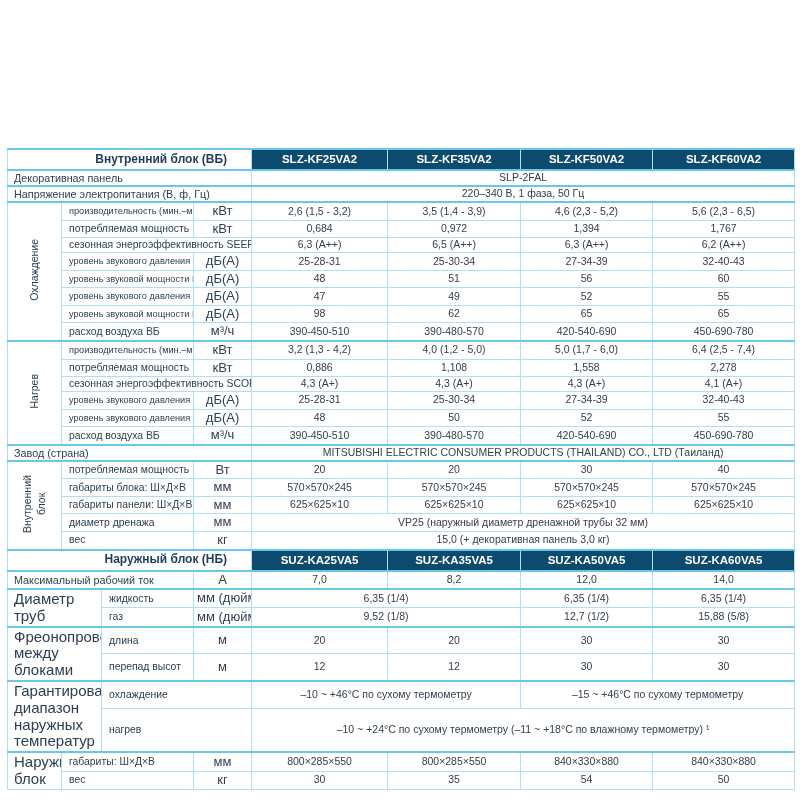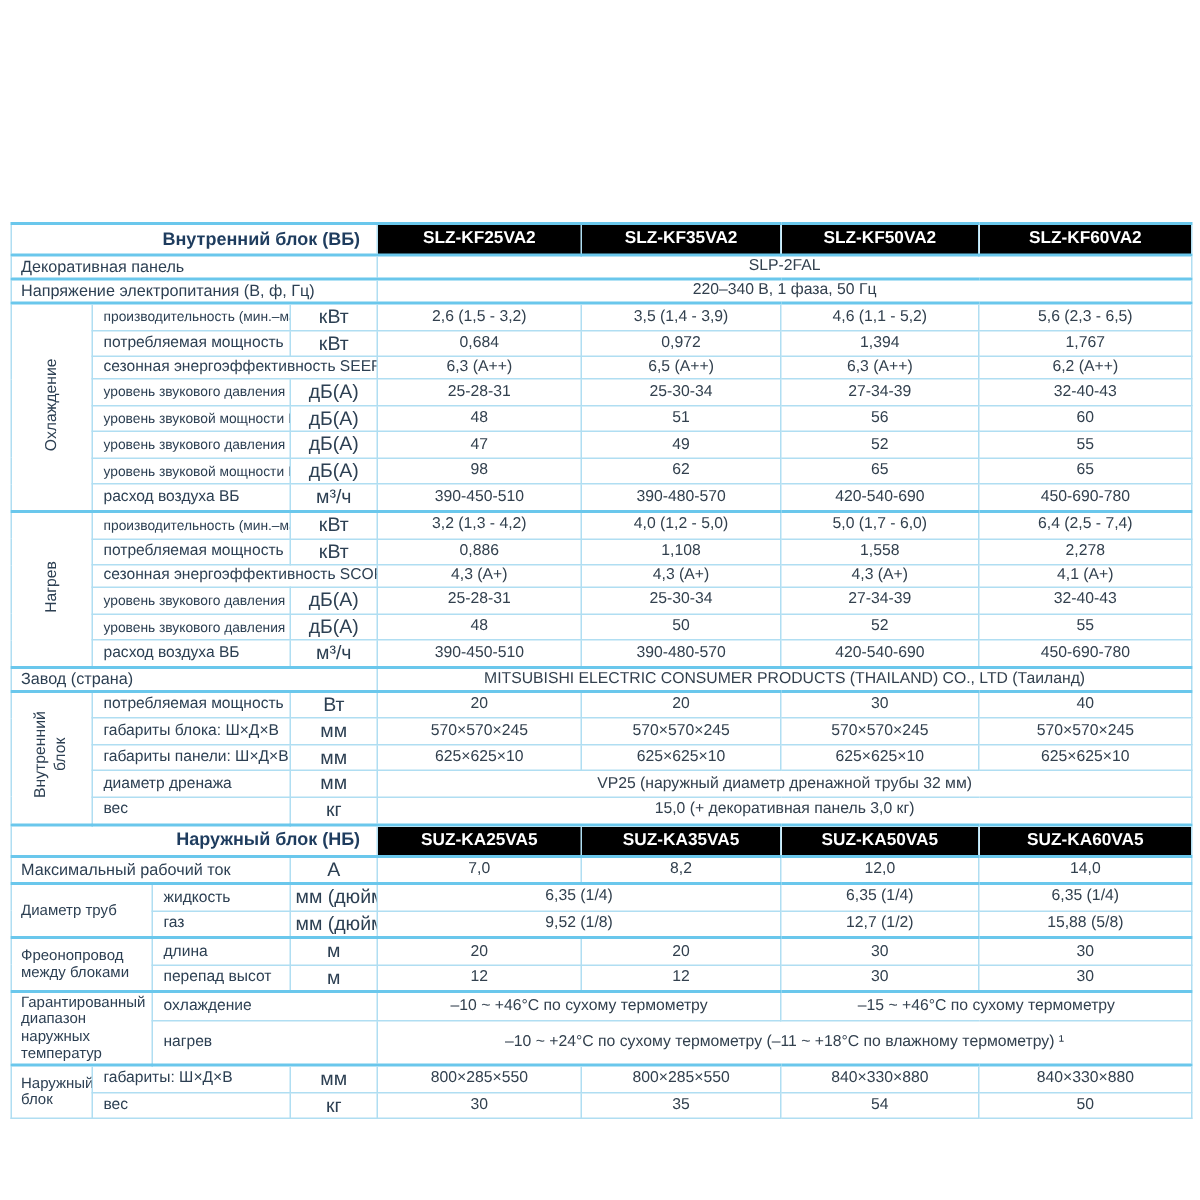--- a/index.html
+++ b/index.html
@@ -6,25 +6,25 @@
   body{width:800px;height:800px;position:relative;font-family:"Liberation Sans",sans-serif;}
   .table-wrap{position:absolute;left:7px;top:148px;}
   table{border-collapse:collapse;table-layout:fixed;width:787px;border:1px solid #6ac7ec;}
   td{border:1px solid #b0def2;font-size:10.5px;color:#32404e;text-align:center;vertical-align:middle;
      padding:1px 3px;line-height:1.12;overflow:hidden;white-space:nowrap;}
   tr{height:15px;}
   tr.sec td{border-top:2px solid #6ac7ec;}
   tr.hrow{height:21px;}
   tr.thin{height:14px;}
   tr.tall{height:24px;}
-  .c-head{background:#000000;color:#ffffff;font-weight:bold;font-size:11.5px;
+  .c-head{background:#0c4a6e;color:#ffffff;font-weight:bold;font-size:11.5px;
           border-top-color:#1b9fd8;border-bottom-color:#1b9fd8;border-left:1px solid rgba(255,255,255,.65);}
-  .c-hlabel{text-align:right;font-weight:bold;font-size:12px;color:#1e3c5e;padding-right:11px;}
+  .c-hlabel{text-align:right;font-weight:bold;font-size:12px;color:#1e3c5e;padding-right:24px;}
   .c-lbl{text-align:left;padding-left:6px;font-size:10.8px;color:#2c3f52;}
-  .c-grp{text-align:left;padding-left:6px;font-size:10px;color:#2c3f52;white-space:normal;vertical-align:middle;}
+  .c-grp{text-align:left;padding-left:6px;font-size:15px;color:#2c3f52;white-space:normal;vertical-align:middle;}
   .c-sub{text-align:left;padding-left:7px;font-size:10.4px;color:#2c3f52;}
   .c-subsm{text-align:left;padding-left:7px;font-size:9.2px;color:#2c3f52;}
   .c-unit{font-size:13px;color:#2c3f52;}
   .c-val{font-size:10.5px;}
   .c-vert{padding:0;}
   .c-vert span{writing-mode:vertical-rl;transform:rotate(180deg);display:inline-block;
                white-space:normal;font-size:10.5px;color:#2c3f52;line-height:1.3;}
   .c-vert.wrap span{max-height:72px;}
 </style>
 </head>
@@ -57,21 +57,21 @@
         <tr class="sec thin">
           <td colspan="4" class="c-lbl">Напряжение электропитания (В, ф, Гц)</td>
           <td colspan="4" class="c-val">220–340 В, 1 фаза, 50 Гц</td>
         </tr>
         <tr class="sec">
           <td rowspan="8" class="c-vert"><span>Охлаждение</span></td>
           <td colspan="2" class="c-subsm">производительность (мин.–макс.)</td>
           <td class="c-unit">кВт</td>
           <td class="c-val">2,6 (1,5 - 3,2)</td>
           <td class="c-val">3,5 (1,4 - 3,9)</td>
-          <td class="c-val">4,6 (1,1 - 5,2)</td>
+          <td class="c-val">4,6 (2,3 - 5,2)</td>
           <td class="c-val">5,6 (2,3 - 6,5)</td>
         </tr>
         <tr>
           <td colspan="2" class="c-sub">потребляемая мощность</td>
           <td class="c-unit">кВт</td>
           <td class="c-val">0,684</td>
           <td class="c-val">0,972</td>
           <td class="c-val">1,394</td>
           <td class="c-val">1,767</td>
         </tr>

